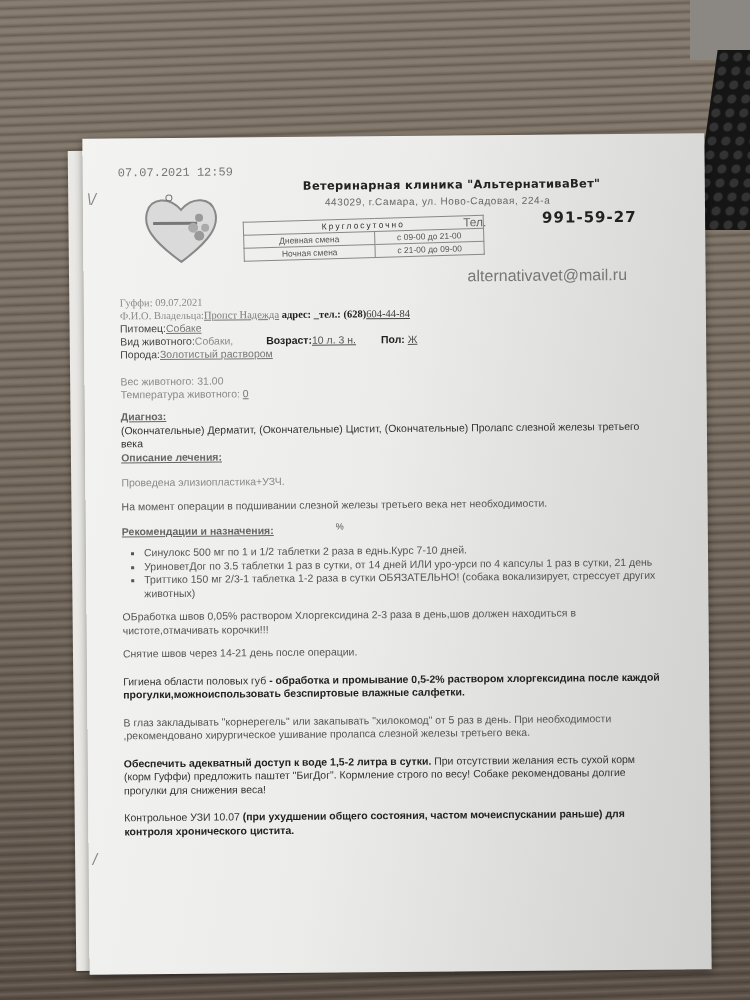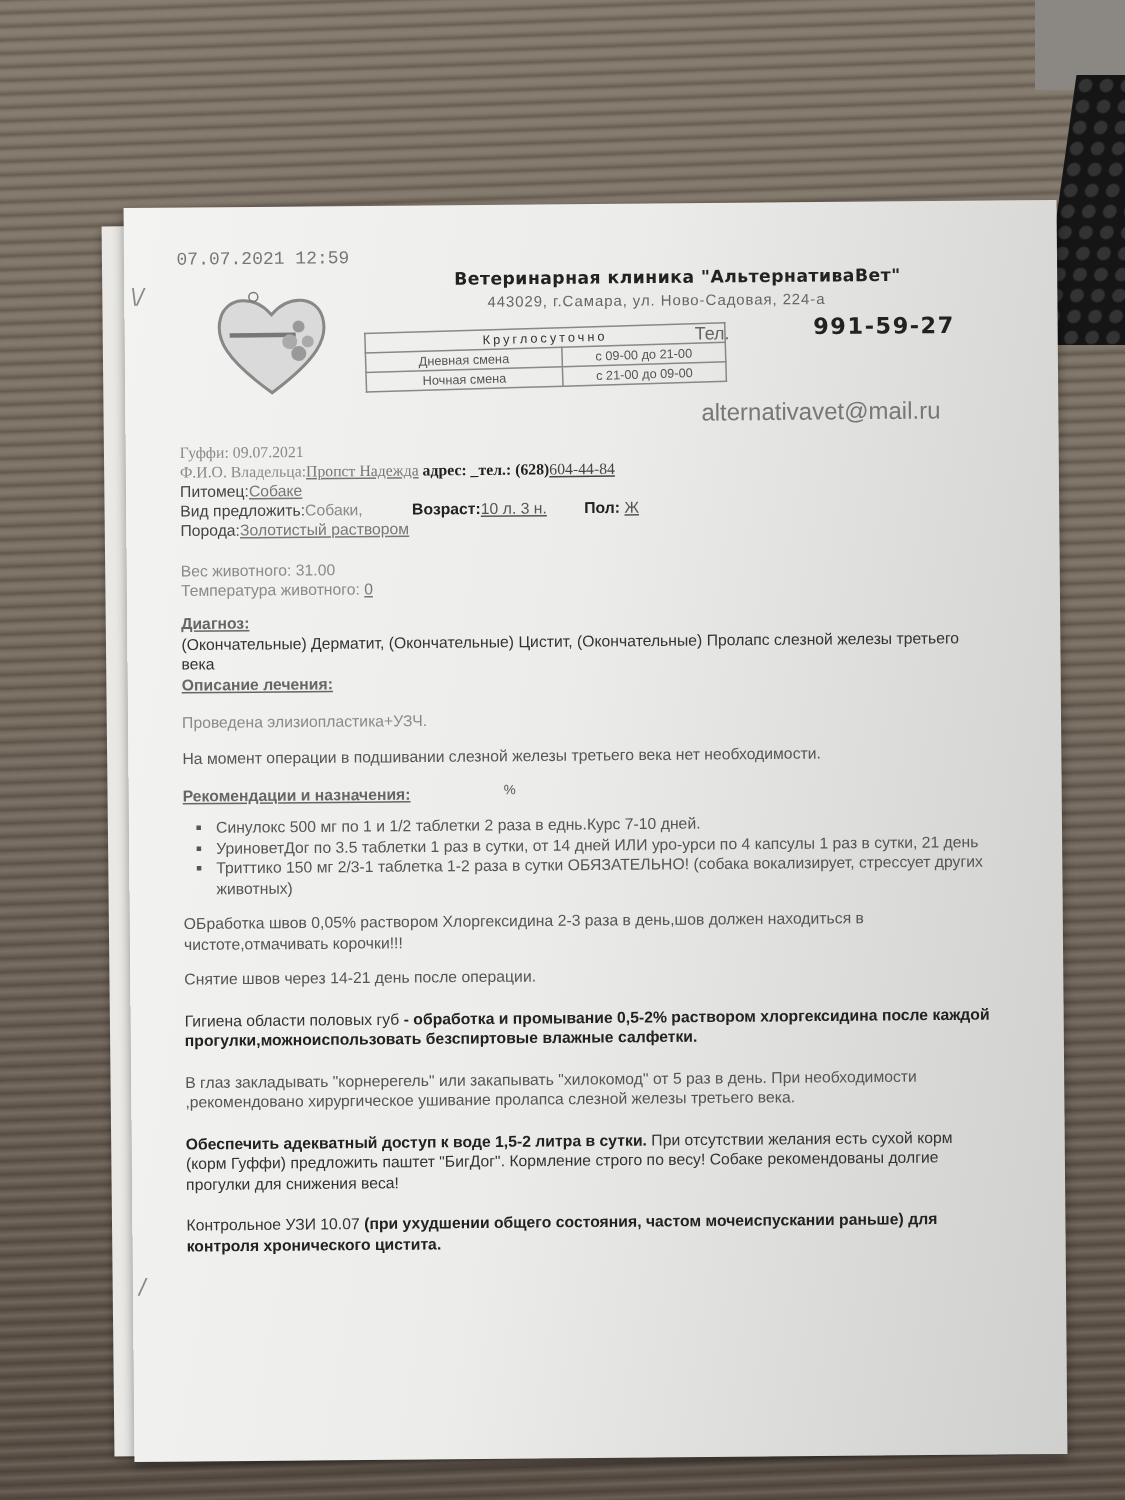--- a/index.html
+++ b/index.html
@@ -101,21 +101,21 @@
     <div class="row serif">
       <span class="gray">Ф.И.О. Владельца:</span><span class="u">Пропст Надежда</span>
       <span class="b">адрес:</span>
       <span class="b">_тел.:</span>
       <span class="b">(628)</span><span class="u" style="color:#444">604-44-84</span>
     </div>
     <div class="row">
       <span class="lbl">Питомец:</span><span class="u">Собаке</span>
     </div>
     <div class="row">
-      <span class="lbl">Вид предложить:</span><span class="gray">Собаки,</span>
+      <span class="lbl">Вид животного:</span><span class="gray">Собаки,</span>
       <span class="b" style="margin-left:30px">Возраст:</span><span class="u" style="color:#555">10 л. 3 н.</span>
       <span class="b" style="margin-left:22px">Пол:</span>
       <span class="u" style="color:#555">Ж</span>
     </div>
     <div class="row">
       <span class="lbl">Порода:</span><span class="u">Золотистый раствором</span>
     </div>
     <div class="row gray" style="margin-top:14px">
       <span>Вес животного:</span>
       <span>31.00</span>

